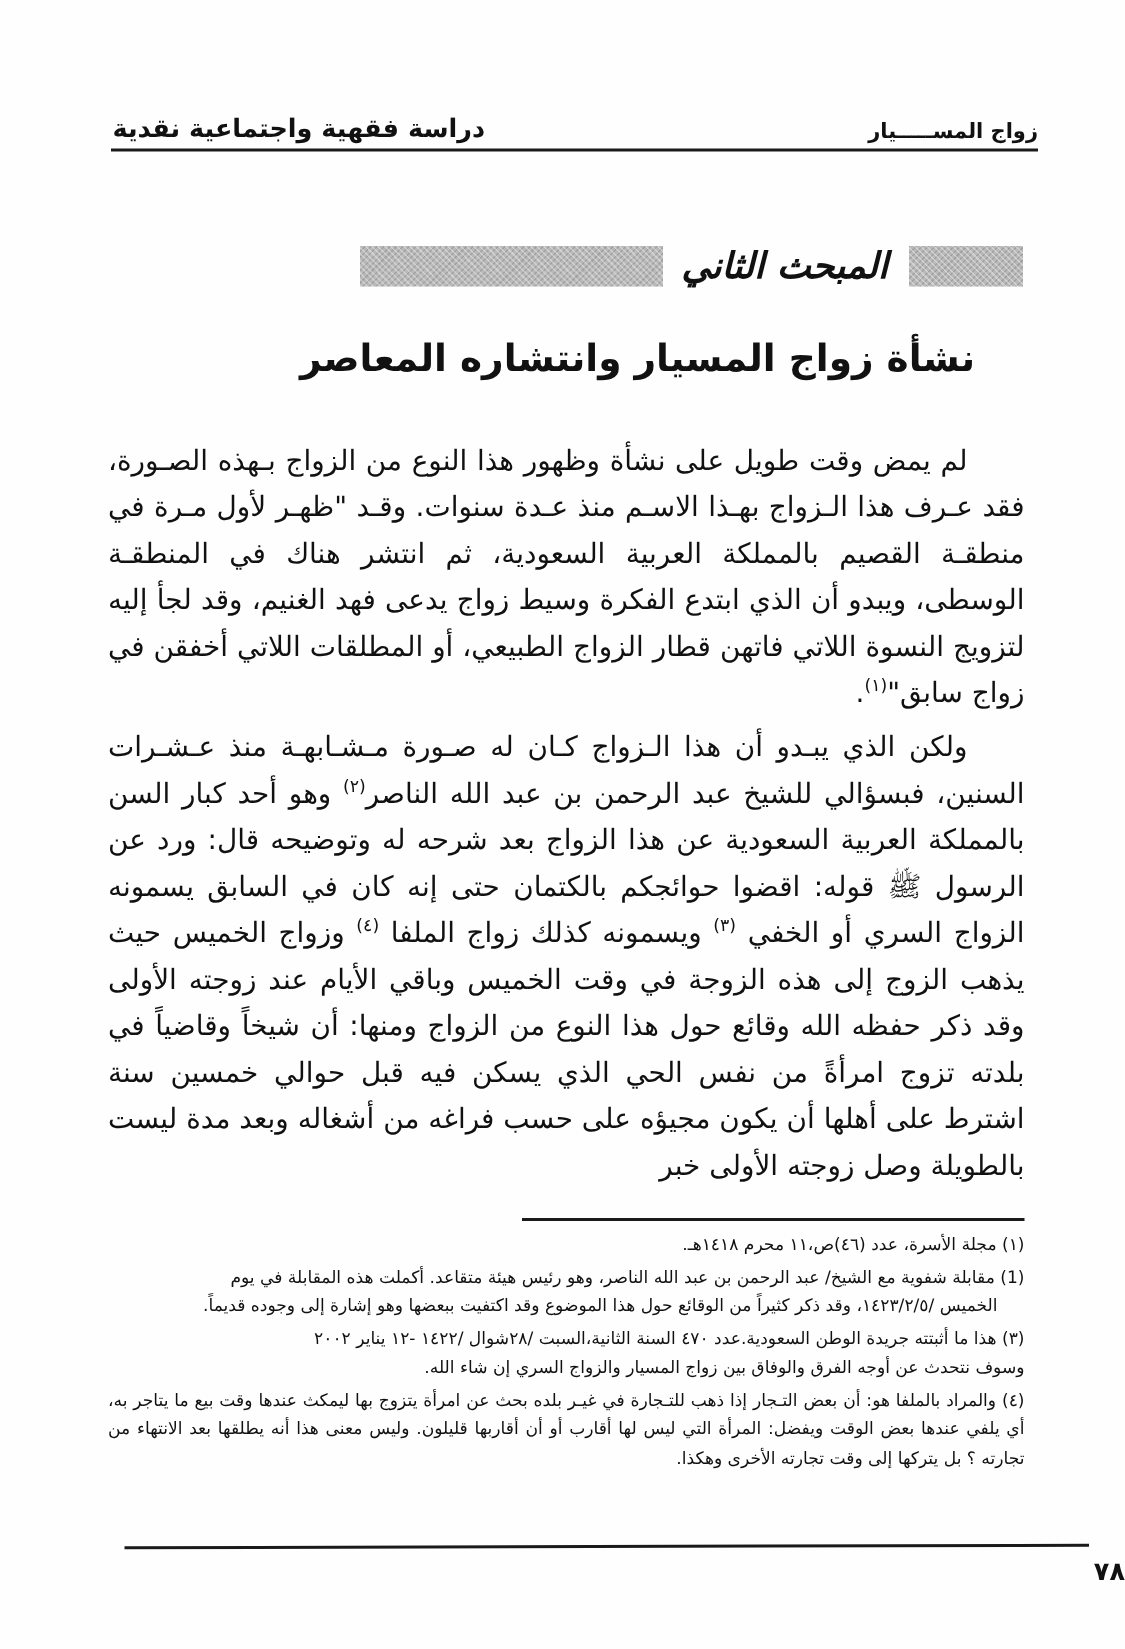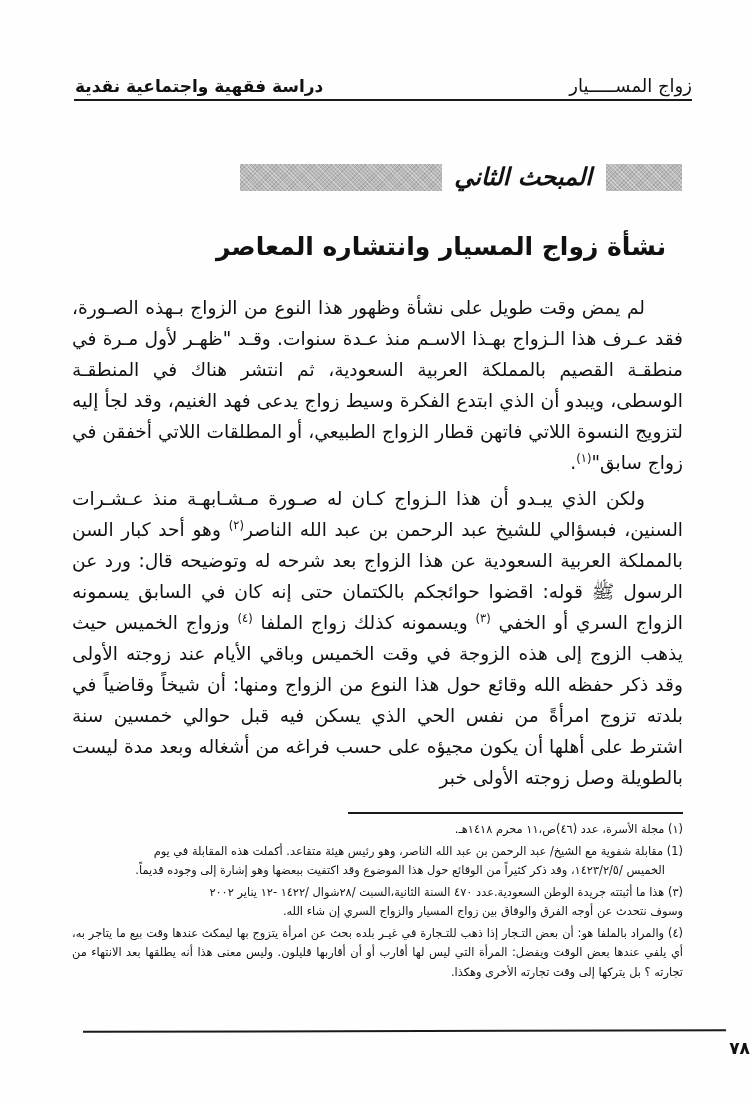--- a/index.html
+++ b/index.html
@@ -28,22 +28,22 @@
       left: 75px;
       right: 58px;
       top: 66px;
       height: 30px;
       display: flex;
       justify-content: space-between;
       align-items: flex-end;
     }
     .rh-book-title {
       font-family: "DejaVu Sans", sans-serif;
-      font-weight: normal;
-      font-size: 18px;
+      font-weight: bold;
+      font-size: 14px;
       letter-spacing: 0px;
     }
     .rh-subtitle {
       font-family: "DejaVu Sans", sans-serif;
       font-weight: bold;
       font-size: 17px;
     }
     .header-rule {
       position: absolute;
       left: 74px;
@@ -77,23 +77,23 @@
       font-weight: bold;
       font-size: 24px;
       white-space: nowrap;
       line-height: 44px;
       font-style: italic;
     }
     .chapter-title {
       position: absolute;
       left: 200px;
       right: 68px;
-      top: 222px;
+      top: 214px;
       height: 50px;
-      text-align: center;
+      text-align: left;
       font-family: "DejaVu Sans", sans-serif;
       font-weight: bold;
       font-size: 25px;
       line-height: 50px;
       padding-right: 0;
     }
     
     .body-text {
       position: absolute;
       left: 72px;

